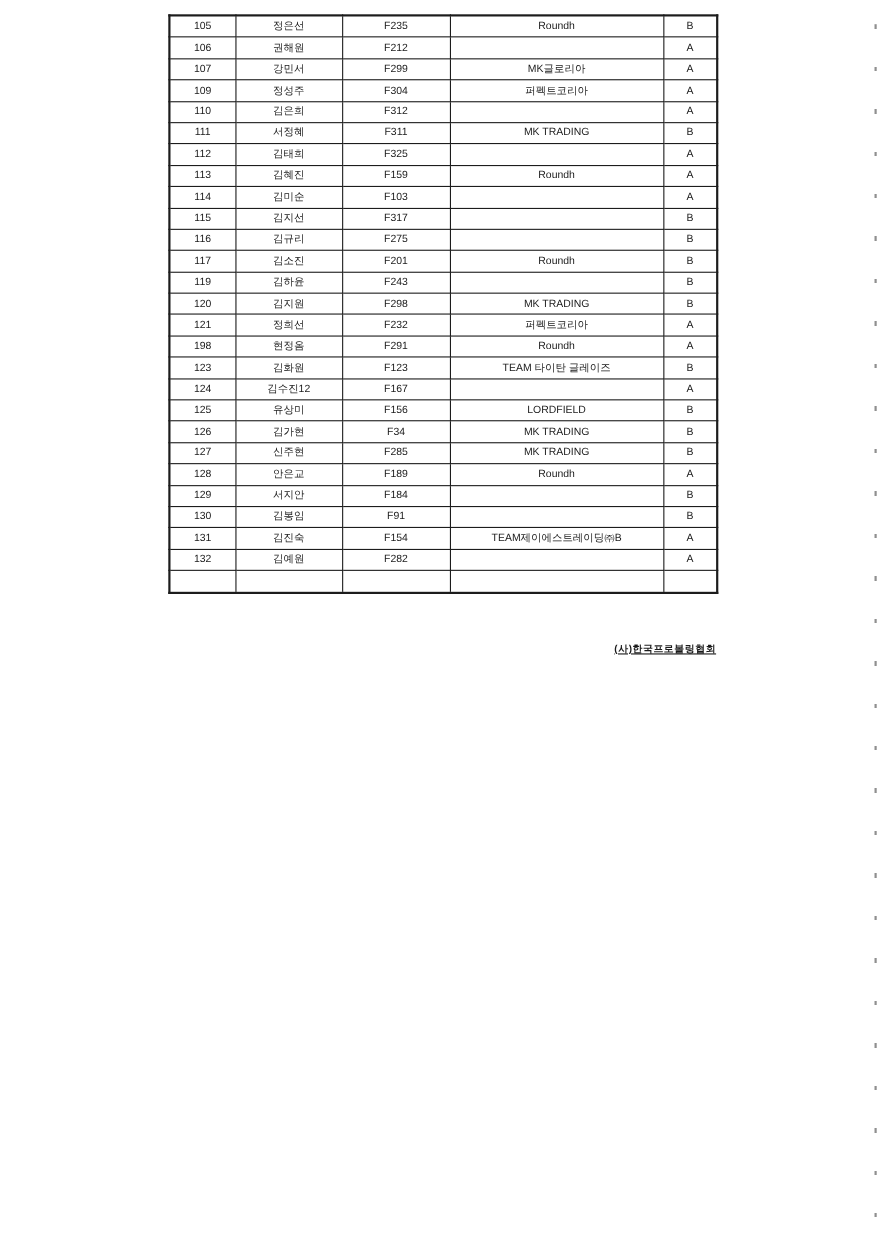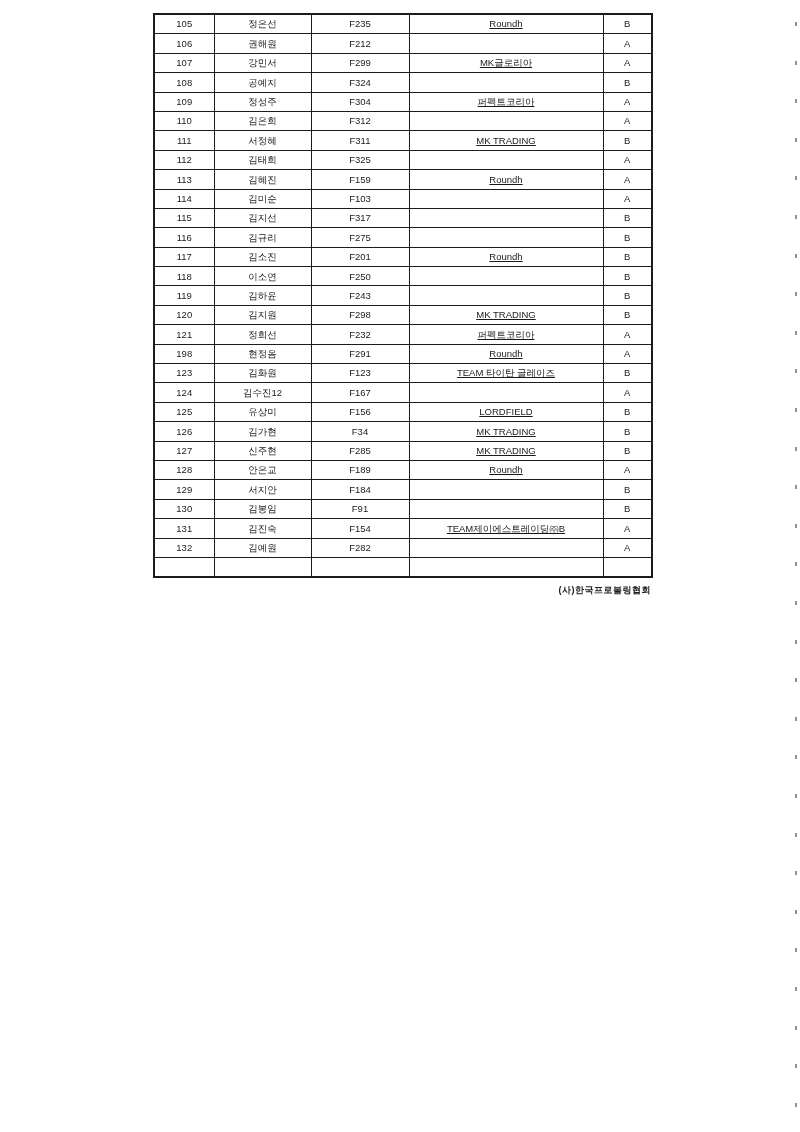--- a/index.html
+++ b/index.html
@@ -33,32 +33,33 @@
     vertical-align: middle;
     font-size: 9.5px;
     line-height: 1;
     color: var(--text, #1a1a1a);
     overflow: hidden;
     white-space: nowrap;
   }
   .col-no    { width: 60px;  }
   .col-name  { width: 97px;  }
   .col-code  { width: 98px;  }
-  .col-team  { width: 194px; text-decoration: underline; }
+  .col-team  { width: 194px; }
   .col-grade { width: 49px;  }
   .footer-line {
     position: absolute;
     left: 153px;
     top: 584px;
     width: 498px;
     text-align: right;
     font-size: 9px;
     font-weight: 600;
     color: var(--text, #1a1a1a);
     letter-spacing: 0.5px;
+    text-decoration: underline;
   }
   .edge-ticks {
     position: absolute;
     right: 3px;
     top: 22px;
     width: 2px;
     height: 1105px;
     background: repeating-linear-gradient(
       to bottom,
       var(--tick, #8f8f8f) 0px,
@@ -97,27 +98,20 @@
           <td class="col-grade">A</td>
         </tr>
         <tr>
           <td class="col-no">107</td>
           <td class="col-name">강민서</td>
           <td class="col-code">F299</td>
           <td class="col-team">MK글로리아</td>
           <td class="col-grade">A</td>
         </tr>
         <tr>
-          <td class="col-no">108</td>
-          <td class="col-name">공예지</td>
-          <td class="col-code">F324</td>
-          <td class="col-team"></td>
-          <td class="col-grade">B</td>
-        </tr>
-        <tr>
           <td class="col-no">109</td>
           <td class="col-name">정성주</td>
           <td class="col-code">F304</td>
           <td class="col-team">퍼펙트코리아</td>
           <td class="col-grade">A</td>
         </tr>
         <tr>
           <td class="col-no">110</td>
           <td class="col-name">김은희</td>
           <td class="col-code">F312</td>
@@ -167,27 +161,20 @@
           <td class="col-grade">B</td>
         </tr>
         <tr>
           <td class="col-no">117</td>
           <td class="col-name">김소진</td>
           <td class="col-code">F201</td>
           <td class="col-team">Roundh</td>
           <td class="col-grade">B</td>
         </tr>
         <tr>
-          <td class="col-no">118</td>
-          <td class="col-name">이소연</td>
-          <td class="col-code">F250</td>
-          <td class="col-team"></td>
-          <td class="col-grade">B</td>
-        </tr>
-        <tr>
           <td class="col-no">119</td>
           <td class="col-name">김하윤</td>
           <td class="col-code">F243</td>
           <td class="col-team"></td>
           <td class="col-grade">B</td>
         </tr>
         <tr>
           <td class="col-no">120</td>
           <td class="col-name">김지원</td>
           <td class="col-code">F298</td>

